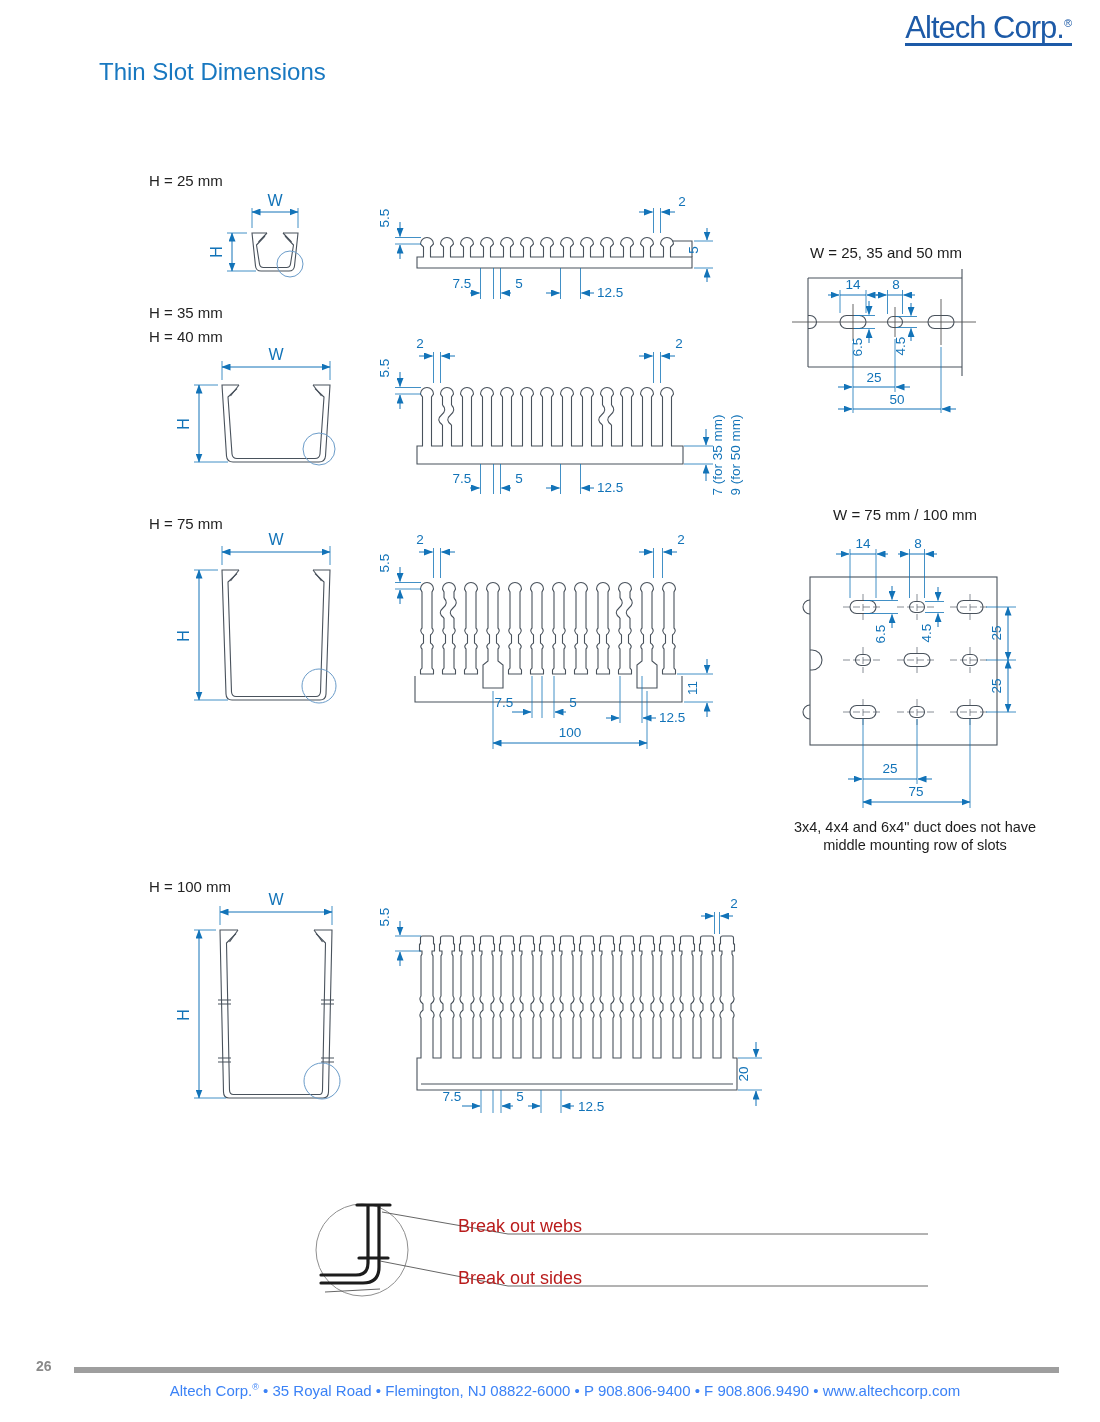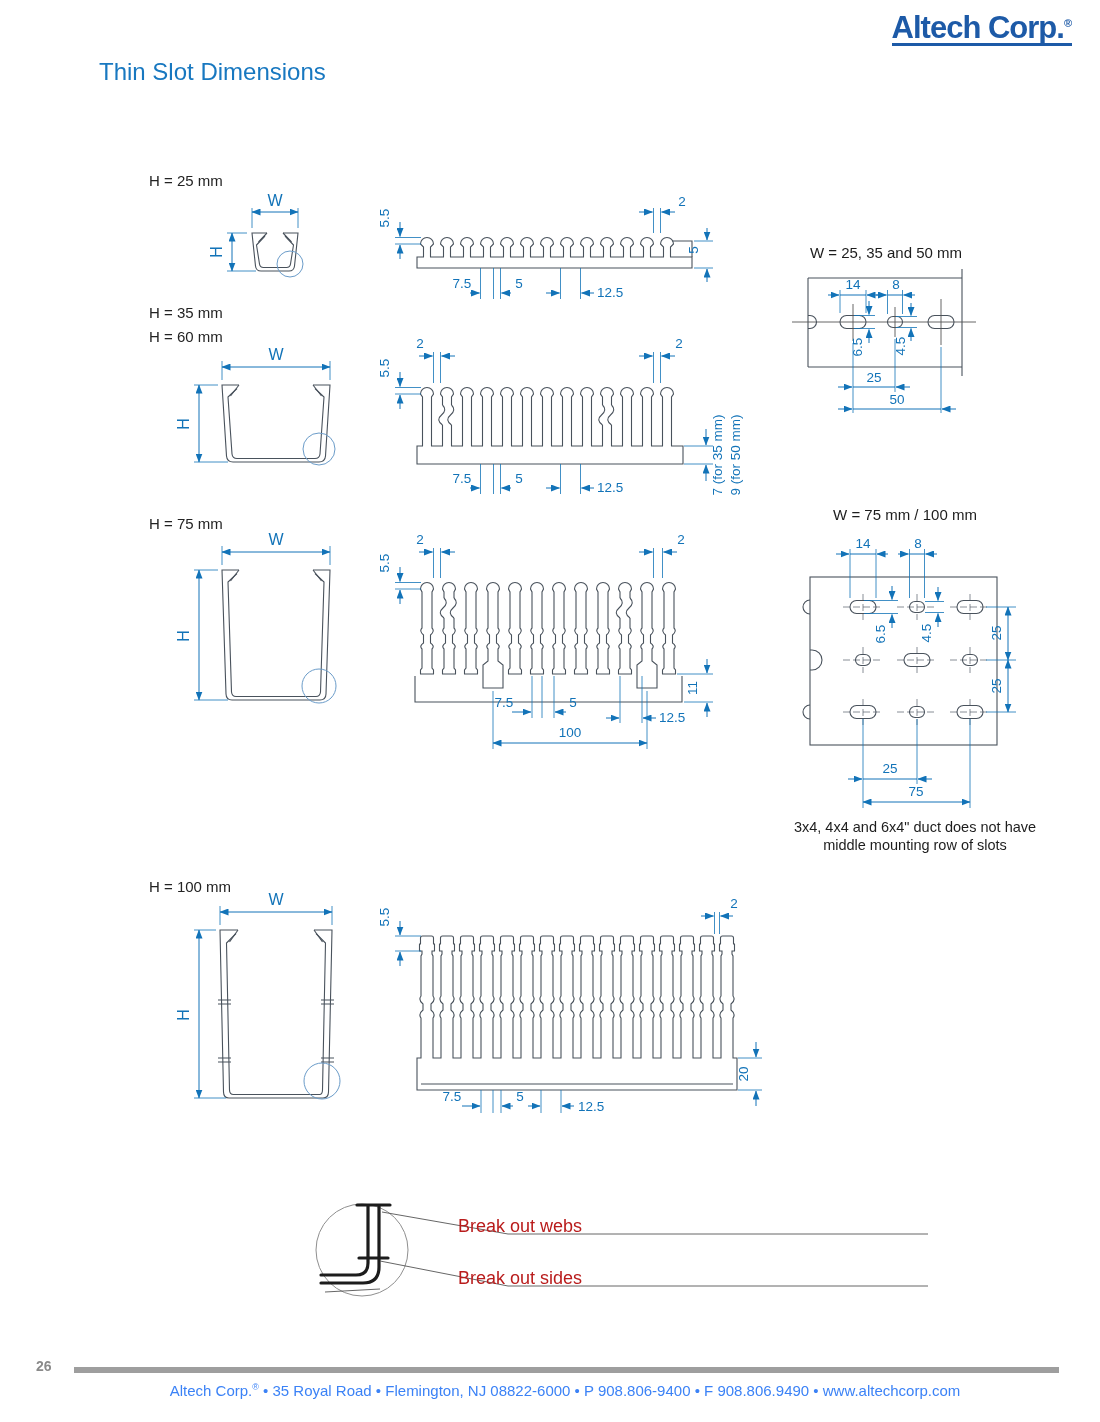--- a/index.html
+++ b/index.html
@@ -14,21 +14,21 @@
   .ext{stroke:#1273b8;stroke-width:0.8;fill:none;}
   .dt{fill:#1273b8;font-family:"Liberation Sans",sans-serif;font-size:13.5px;text-anchor:middle;}
   .as{text-anchor:start;}
   .dtl{font-size:16px;}
   .cap{fill:#1d1d1d;font-family:"Liberation Sans",sans-serif;font-size:15px;text-anchor:middle;}
   .thick{stroke:#1c1c1c;stroke-width:3.2;fill:none;stroke-linecap:round;}
   .thin{stroke:#555;stroke-width:0.9;fill:none;}
   .bcirc{stroke:#8f8f8f;stroke-width:1;fill:none;}
   .refc{stroke:#6b9cc9;stroke-width:1;fill:none;}
   
-  .logo{font-weight:bold;font-size:31px;letter-spacing:-1px;color:#1d5aa7;
+  .logo{font-weight:normal;font-size:31px;letter-spacing:-1px;color:#1d5aa7;
         border-bottom:3px solid #1d5aa7;padding-bottom:0px;line-height:1;}
   .logo sup{font-size:11px;letter-spacing:0;}
   .pagetitle{font-size:24px;color:#1878c0;}
   .seclabel{font-size:15px;color:#232323;margin-left:36px;}
   .blabel{font-size:18px;color:#b91c1c;}
   .pagenum{font-size:14px;font-weight:bold;color:#8a8a8a;}
   .fbar{background:#9e9e9e;height:6px;}
   .ftext{font-size:15px;color:#3b82f6;text-align:center;}
   .ftext sup{font-size:9px;}
 </style>
@@ -387,21 +387,21 @@
     <path class="thin" d="M382,1212 L508,1234 L928,1234"></path>
     <path class="thin" d="M380,1261 L508,1286 L928,1286"></path>
   </g>
 </svg>
 
   <div class="abs logo" style="right:28px;top:12px;"><span>Altech Corp.</span><sup>®</sup></div>
   <div class="abs pagetitle" style="left:99px;top:58px;">Thin Slot Dimensions</div>
 
   <div class="abs seclabel" style="left:113px;top:172px;">H = 25 mm</div>
   <div class="abs seclabel" style="left:113px;top:304px;">H = 35 mm</div>
-  <div class="abs seclabel" style="left:113px;top:328px;">H = 60 mm</div>
+  <div class="abs seclabel" style="left:113px;top:328px;">H = 40 mm</div>
   <div class="abs seclabel" style="left:113px;top:515px;text-align:center;">H = 75 mm</div>
   <div class="abs seclabel" style="left:113px;top:878px;">H = 100 mm</div>
 
   <div class="abs blabel" style="left:458px;top:1216px;">Break out webs</div>
   <div class="abs blabel" style="left:458px;top:1268px;text-align:center;">Break out sides</div>
 
   <div class="abs pagenum" style="left:36px;top:1358px;">26</div>
   <div class="abs fbar" style="left:74px;top:1367px;width:985px;"></div>
   <div class="abs ftext" style="left:60px;top:1382px;width:1010px;"><span>Altech Corp.</span><sup>®</sup><span> • 35 Royal Road • Flemington, NJ 08822-6000 • P 908.806-9400 • F 908.806.9490 • www.altechcorp.com</span></div>
 </div>

